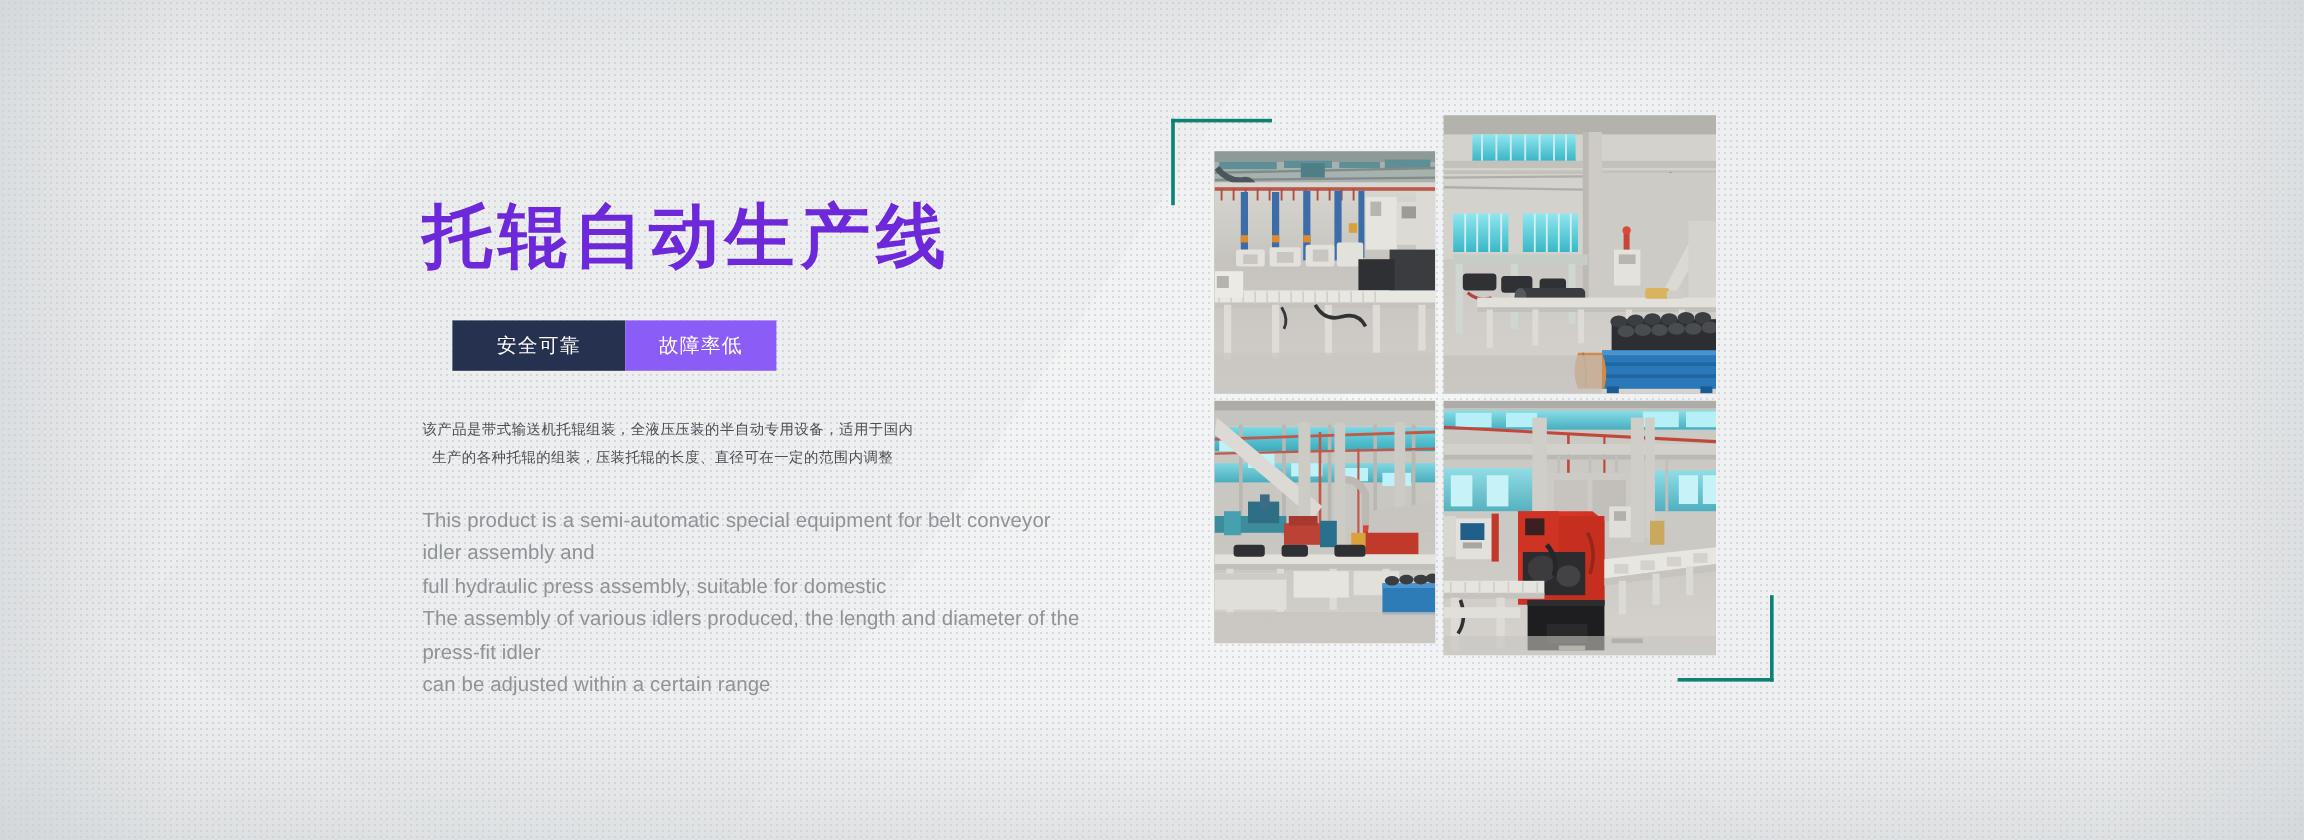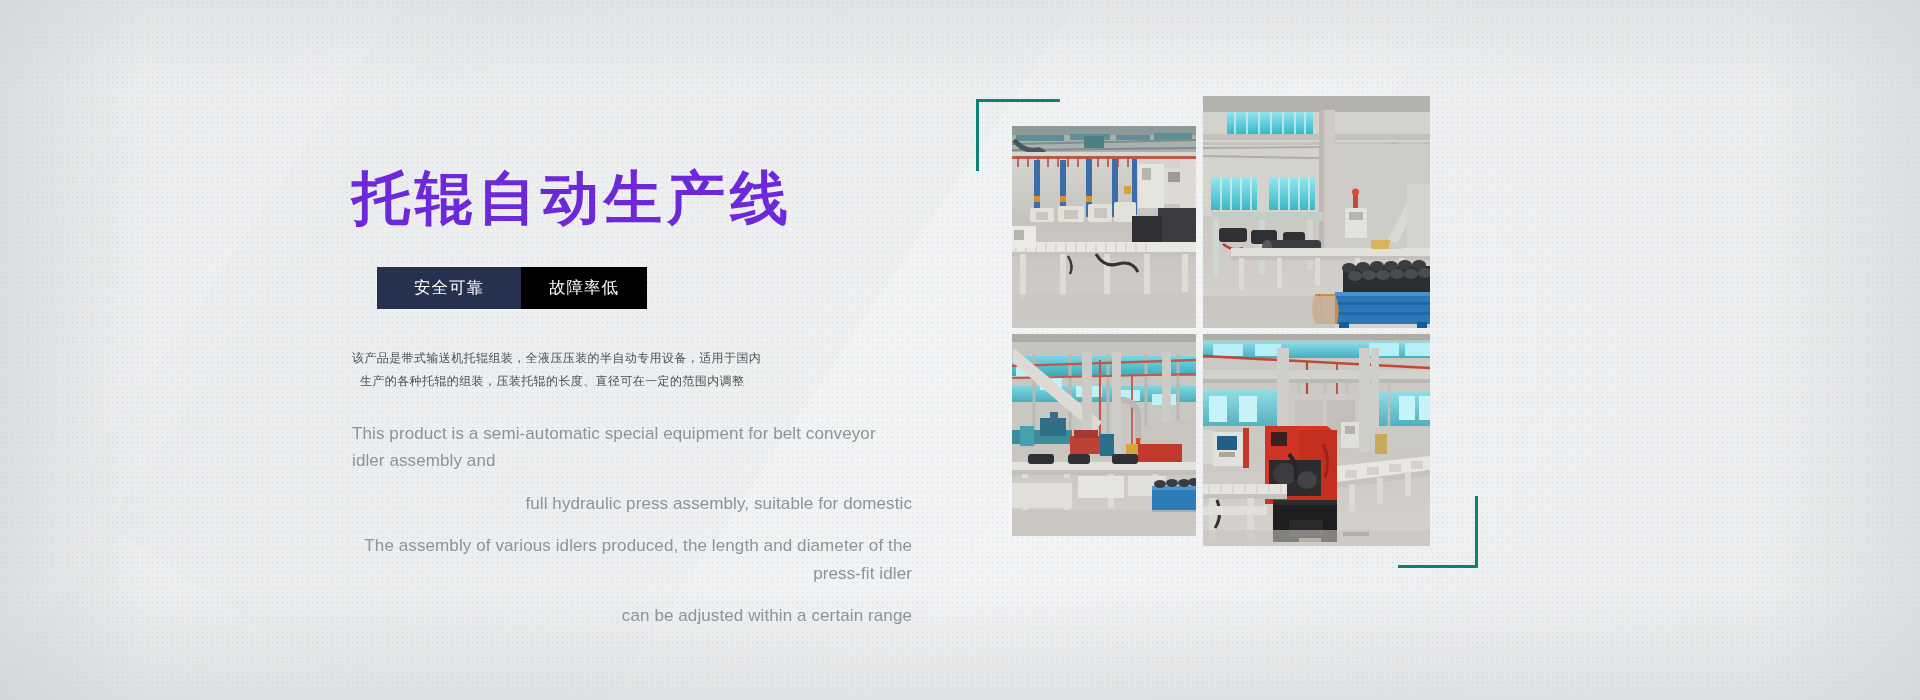--- a/index.html
+++ b/index.html
@@ -123,21 +123,21 @@
     height: 42px;
     display: flex;
     align-items: center;
     justify-content: center;
     color: #ffffff;
     font-size: 16.5px;
     letter-spacing: 1px;
     padding: 0 0;
   }
   .badge.b1 { width: 144px; background: #26304f; }
-  .badge.b2 { width: 126px; background: #000000; }
+  .badge.b2 { width: 126px; background: #8b5cf6; }
   .badge.b3 { width: 138px; background: #32b4bd; }
 
   .desc-cn {
     margin-top: 38px;
     font-size: 12px;
     line-height: 1.95;
     color: #4a4f54;
     letter-spacing: .4px;
     width: 600px;
   }
@@ -145,21 +145,21 @@
 
   .desc-en {
     margin-top: 26px;
     font-size: 17px;
     line-height: 1.62;
     color: #8e9398;
     letter-spacing: .1px;
     width: 560px;
   }
   .desc-en p { margin: 0; }
-  .desc-en p + p { margin-top: 15px; text-align: right; }
+  .desc-en p + p { margin-top: 0; }
 
   
   .photo-block {
     position: absolute;
     left: 1012px;
     top: 96px;
     width: 418px;
     height: 450px;
   }
 

